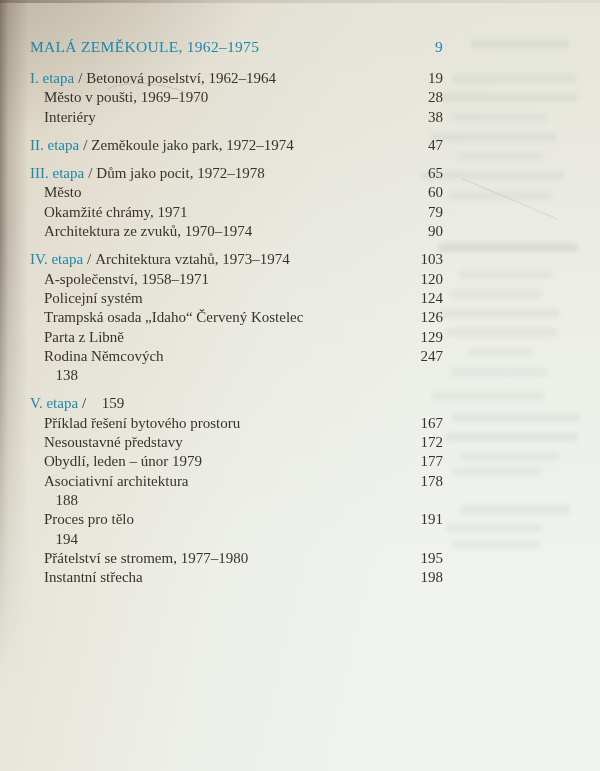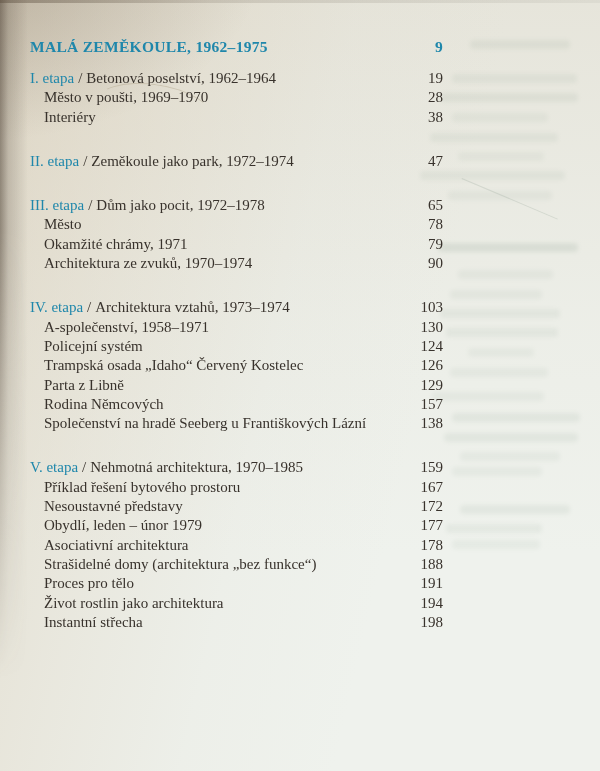--- a/index.html
+++ b/index.html
@@ -27,27 +27,27 @@
     -webkit-mask-image:linear-gradient(to bottom,#000 0%,#000 30%,rgba(0,0,0,0.45) 60%,transparent 88%);
     mask-image:linear-gradient(to bottom,#000 0%,#000 30%,rgba(0,0,0,0.45) 60%,transparent 88%);
   }
   .top-edge{
     position:absolute;top:0;left:0;right:0;height:3px;
     background:linear-gradient(to right, rgba(90,76,60,0.45), rgba(120,110,96,0.22) 35%, rgba(150,150,140,0.12));
   }
   .content{position:absolute;left:30px;top:37px;width:413px;}
   .title-row{
     display:flex;
-    font-weight:bold;font-size:15.5px;line-height:20px;letter-spacing:0.3px;
+    font-weight:normal;font-size:15.5px;line-height:20px;letter-spacing:0.3px;
     color:var(--accent);
   }
   .row{display:flex;font-size:15px;line-height:19.3px;}
   .txt{flex:1 1 auto;white-space:nowrap;}
   .num{flex:0 0 34px;text-align:right;}
-  .section{margin-top:25px;}
+  .section{margin-top:9px;}
   .section.first{margin-top:12px;}
   .sub{padding-left:14px;gap:35px;}
   .label{color:var(--accent);white-space:nowrap;}
   .sep{margin:0 4px;color:var(--ink);}
   
   .showthrough{position:absolute;inset:0;pointer-events:none;}
   .bar{position:absolute;height:9px;border-radius:4px;background:#77907e;filter:blur(2px);}
   
   .scratch-arc{
     position:absolute;left:93px;top:84px;width:118px;height:52px;
@@ -128,97 +128,97 @@
         </div>
         <div class="section">
           <div class="row head">
             <span class="label">III. etapa</span>
             <span class="sep">/</span>
             <span class="txt">Dům jako pocit, 1972–1978</span>
             <span class="num">65</span>
           </div>
           <div class="row sub">
             <span class="txt">Město</span>
-            <span class="num">78</span>
+            <span class="num">60</span>
           </div>
           <div class="row sub">
             <span class="txt">Okamžité chrámy, 1971</span>
             <span class="num">79</span>
           </div>
           <div class="row sub">
             <span class="txt">Architektura ze zvuků, 1970–1974</span>
             <span class="num">90</span>
           </div>
         </div>
         <div class="section">
           <div class="row head">
             <span class="label">IV. etapa</span>
             <span class="sep">/</span>
             <span class="txt">Architektura vztahů, 1973–1974</span>
             <span class="num">103</span>
           </div>
           <div class="row sub">
             <span class="txt">A-společenství, 1958–1971</span>
-            <span class="num">130</span>
+            <span class="num">120</span>
           </div>
           <div class="row sub">
             <span class="txt">Policejní systém</span>
             <span class="num">124</span>
           </div>
           <div class="row sub">
             <span class="txt">Trampská osada „Idaho“ Červený Kostelec</span>
             <span class="num">126</span>
           </div>
           <div class="row sub">
             <span class="txt">Parta z Libně</span>
             <span class="num">129</span>
           </div>
           <div class="row sub">
             <span class="txt">Rodina Němcových</span>
-            <span class="num">157</span>
-          </div>
-          <div class="row sub">
-            <span class="txt">Společenství na hradě Seeberg u Františkových Lázní</span>
+            <span class="num">247</span>
+          </div>
+          <div class="row sub">
             <span class="num">138</span>
           </div>
         </div>
         <div class="section">
           <div class="row head">
             <span class="label">V. etapa</span>
             <span class="sep">/</span>
-            <span class="txt">Nehmotná architektura, 1970–1985</span>
             <span class="num">159</span>
           </div>
           <div class="row sub">
             <span class="txt">Příklad řešení bytového prostoru</span>
             <span class="num">167</span>
           </div>
           <div class="row sub">
             <span class="txt">Nesoustavné představy</span>
             <span class="num">172</span>
           </div>
           <div class="row sub">
             <span class="txt">Obydlí, leden – únor 1979</span>
             <span class="num">177</span>
           </div>
           <div class="row sub">
             <span class="txt">Asociativní architektura</span>
             <span class="num">178</span>
           </div>
           <div class="row sub">
-            <span class="txt">Strašidelné domy (architektura „bez funkce“)</span>
             <span class="num">188</span>
           </div>
           <div class="row sub">
             <span class="txt">Proces pro tělo</span>
             <span class="num">191</span>
           </div>
           <div class="row sub">
-            <span class="txt">Život rostlin jako architektura</span>
             <span class="num">194</span>
+          </div>
+          <div class="row sub">
+            <span class="txt">Přátelství se stromem, 1977–1980</span>
+            <span class="num">195</span>
           </div>
           <div class="row sub">
             <span class="txt">Instantní střecha</span>
             <span class="num">198</span>
           </div>
         </div>
       </div>
   </div>
 </div>
 

